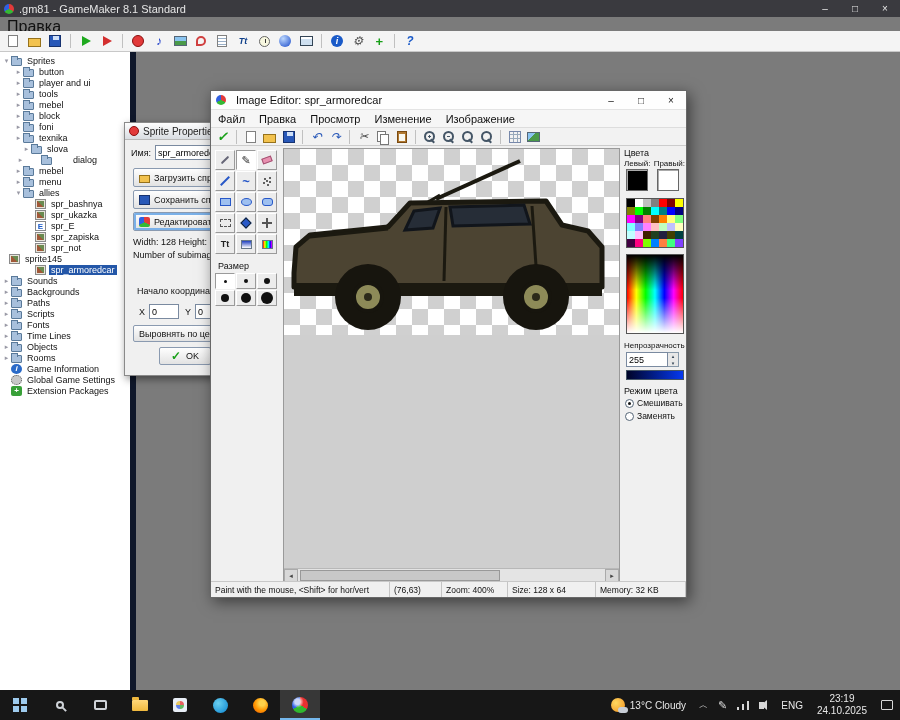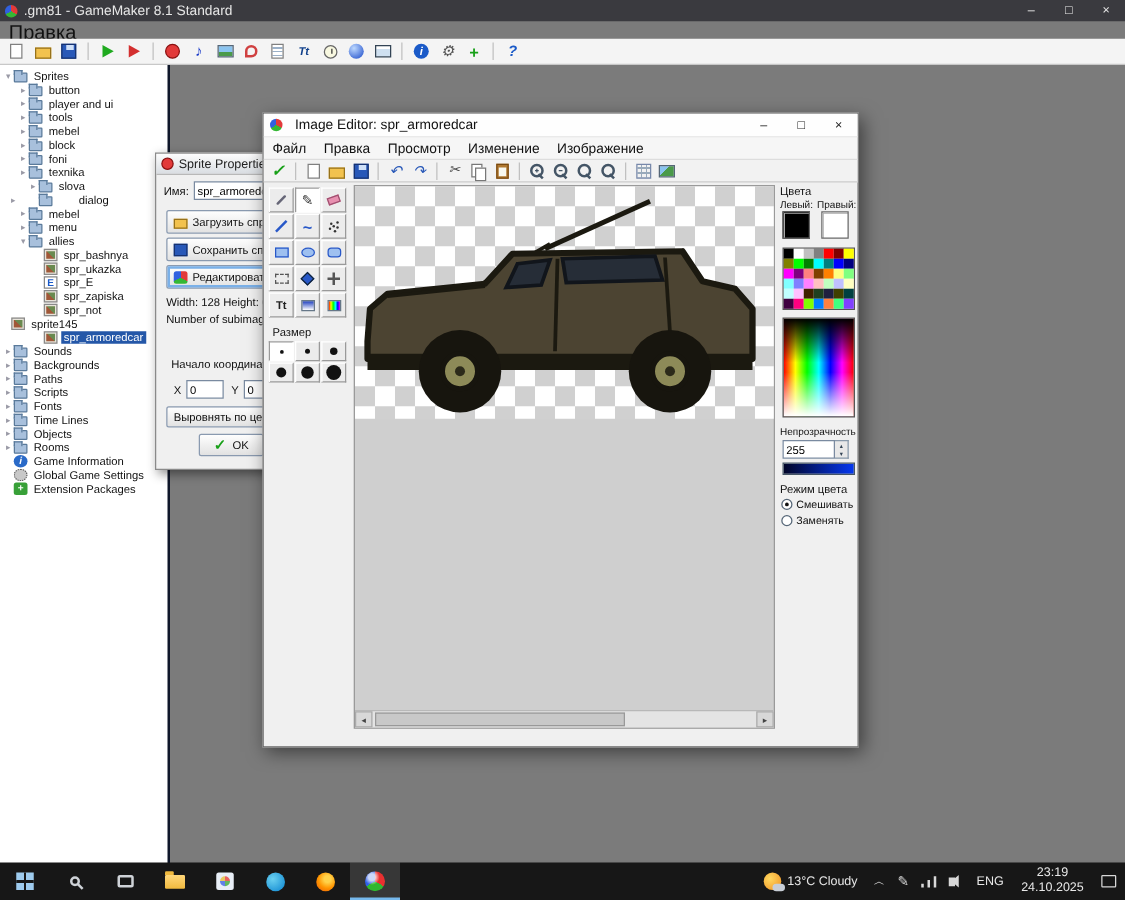--- a/index.html
+++ b/index.html
@@ -46,21 +46,21 @@
   .ico-paste{width:10px;height:12px;background:#b07830;border:1px solid #7a4a10}
   .ico-paste::after{content:"";position:absolute;left:1px;right:1px;top:2px;bottom:1px;background:#f8f8f0}
   .ico-zoom-in,.ico-zoom-out,.ico-zoom-actual,.ico-zoom-fit{width:13px;height:13px}
   .ico-zoom-in::before,.ico-zoom-out::before,.ico-zoom-actual::before,.ico-zoom-fit::before{content:"";position:absolute;left:1px;top:1px;width:7px;height:7px;border:2px solid #445566;border-radius:50%}
   .ico-zoom-in::before{background:linear-gradient(#456,#456) center/3px 1px no-repeat,linear-gradient(#456,#456) center/1px 3px no-repeat}
   .ico-zoom-out::before{background:linear-gradient(#456,#456) center/3px 1px no-repeat}
   .ico-zoom-in::after,.ico-zoom-out::after,.ico-zoom-actual::after,.ico-zoom-fit::after{content:"";position:absolute;right:1px;bottom:1px;width:5px;height:2px;background:#445566;transform:rotate(45deg)}
   .ico-grid{width:12px;height:12px;border:1px solid #7788aa;background-image:repeating-linear-gradient(90deg,transparent 0 3px,#99aabb 3px 4px),repeating-linear-gradient(0deg,transparent 0 3px,#99aabb 3px 4px)}
   .ico-image{width:13px;height:10px;border:1px solid #556677;background:linear-gradient(135deg,#8ac4f0 40%,#4a9a4a 40%)}
   
-  #sidebar{position:absolute;top:52px;left:0;width:136px;bottom:17px;background:#fff;border-right:2px solid #0f172a;font-size:9px;overflow:hidden;z-index:1}
+  #sidebar{position:absolute;top:52px;left:0;width:136px;bottom:17px;background:#fff;border-right:6px solid #0f172a;font-size:9px;overflow:hidden;z-index:1}
   #res-tree{padding-top:3px}
   .trow{height:11px;display:flex;align-items:center;white-space:nowrap}
   .arrow{width:9px;flex:0 0 9px;color:#9a9aa6;font-size:7px;text-align:center}
   .arrow.none{visibility:hidden}
   .tico{width:11px;height:10px;margin-right:3px;flex:0 0 11px;position:relative;font-size:8px;text-align:center;line-height:10px}
   .tlabel{padding:0 2px;color:#111}
   .trow.sel .tlabel{background:#2457a8;color:#fff}
   .tico-folder{background:#a8c0dc;border:1px solid #5a7a9a;height:8px;margin-top:2px;border-radius:1px}
   .tico-folder::before{content:"";position:absolute;top:-3px;left:-1px;width:5px;height:3px;background:#a8c0dc;border:1px solid #5a7a9a;border-bottom:none}
   .tico-sprite{background:#e8e4da;border:1px solid #8a8a8a}
@@ -300,21 +300,21 @@
       <div class="trow" style="padding-left: 14px;">
         <span class="arrow">▸</span>
         <span class="tico tico-folder"></span>
         <span class="tlabel">texnika</span>
       </div>
       <div class="trow" style="padding-left: 22px;">
         <span class="arrow">▸</span>
         <span class="tico tico-folder"></span>
         <span class="tlabel">slova</span>
       </div>
-      <div class="trow" style="padding-left: 6px; gap: 16px;">
+      <div class="trow" style="padding-left: 16px; gap: 16px;">
         <span class="arrow">▸</span>
         <span class="tico tico-folder"></span>
         <span class="tlabel">dialog</span>
       </div>
       <div class="trow" style="padding-left: 14px;">
         <span class="arrow">▸</span>
         <span class="tico tico-folder"></span>
         <span class="tlabel">mebel</span>
       </div>
       <div class="trow" style="padding-left: 14px;">
@@ -691,20 +691,27 @@
     <label class="radio-row r1">
       <span class="radio on"></span>
       <span>Смешивать</span>
     </label>
     <label class="radio-row r2">
       <span class="radio"></span>
       <span>Заменять</span>
     </label>
   </div>
 
+  <div id="ie-status">
+    <span class="st-cell st-hint">Paint with the mouse, &lt;Shift&gt; for hor/vert</span>
+    <span class="st-cell st-coords">(76,63)</span>
+    <span class="st-cell st-zoom">Zoom: 400%</span>
+    <span class="st-cell st-size">Size: 128 x 64</span>
+    <span class="st-cell st-mem">Memory: 32 KB</span>
+  </div>
 </div>
 
 <div id="taskbar">
   <div class="tb-slot">
       <span class="winlogo"></span>
     </div>
   <div class="tb-slot">
       <span class="maglass"></span>
     </div>
   <div class="tb-slot">

